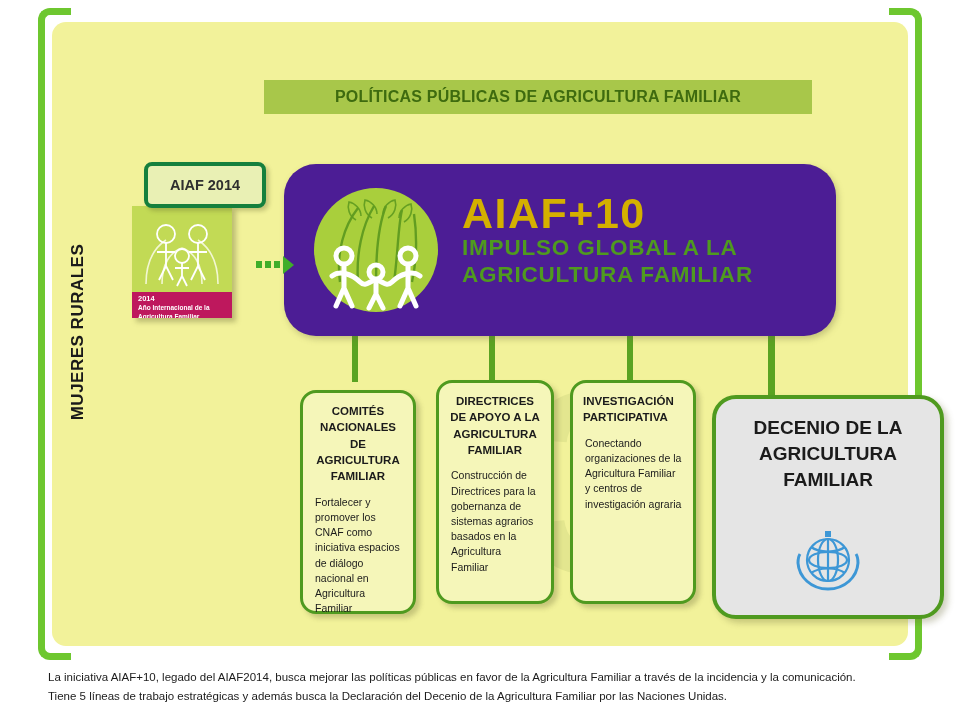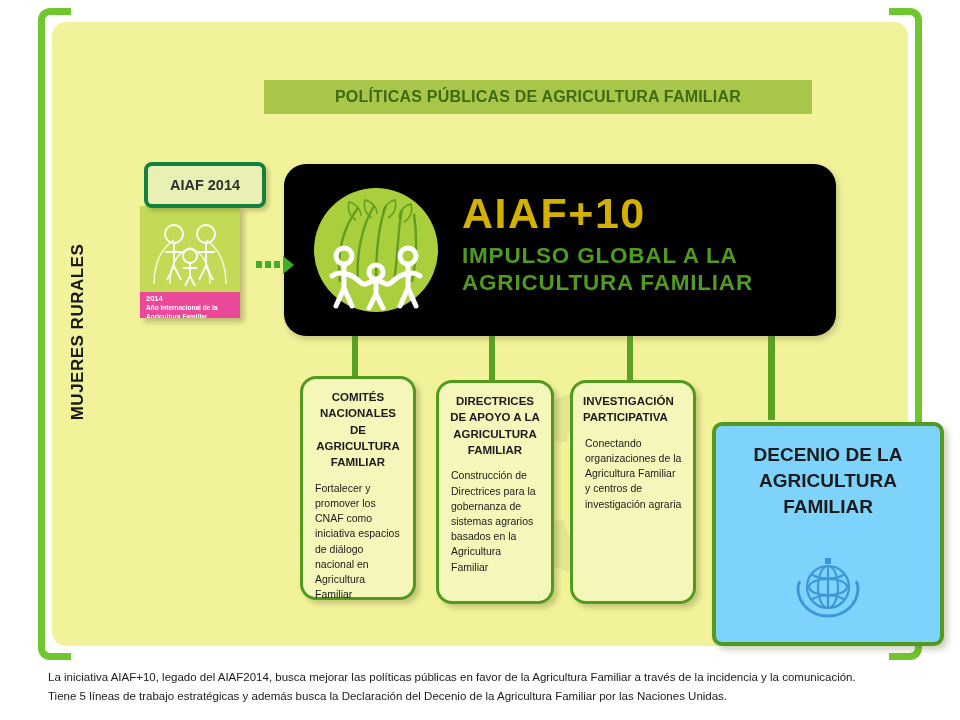--- a/index.html
+++ b/index.html
@@ -119,25 +119,25 @@
   }
   #aiaf-tag span {
     font-size: 14.5px;
     font-weight: bold;
     color: #2f2f2f;
   }
 
   
   #poster {
     position: absolute;
-    left: 88px;
+    left: 80px;
     top: 184px;
     width: 100px;
     height: 112px;
-    background: #ec4899;
+    background: #be185d;
     box-shadow: 4px 4px 5px rgba(90,90,40,.35);
     overflow: hidden;
   }
   #poster .poster-art {
     position: absolute;
     left: 0; top: 0; right: 0; height: 86px;
     background: #c2da55;
   }
   #poster .poster-caption {
     position: absolute;
@@ -161,22 +161,22 @@
     z-index: 6;
   }
 
   
   #logo-card {
     position: absolute;
     left: 232px;
     top: 142px;
     width: 552px;
     height: 172px;
-    background: #000000;
-    border-radius: 22px;
+    background: #4c1d95;
+    border-radius: 32px;
     box-shadow: 2px 3px 6px rgba(110,110,60,.35);
     z-index: 5;
   }
   #logo-mark {
     position: absolute;
     left: 22px;
     top: 16px;
     width: 140px;
     height: 140px;
   }
@@ -193,21 +193,21 @@
     letter-spacing: 1.5px;
     line-height: 1;
   }
   #logo-text .l2, #logo-text .l3 {
     font-size: 22.5px;
     font-weight: bold;
     color: #4f9a1f;
     letter-spacing: .8px;
     line-height: 1.18;
   }
-  #logo-text .l2 { margin-top: 8px; }
+  #logo-text .l2 { }
 
   
   .conn {
     position: absolute;
     background: #5aa322;
     z-index: 1;
   }
 
   
   .card {
@@ -225,34 +225,34 @@
     color: #1b1b1b;
     line-height: 1.42;
     padding: 10px 8px 0 8px;
   }
   .card .card-body {
     font-size: 10.5px;
     color: #1b1b1b;
     line-height: 1.45;
     padding: 10px 10px 0 12px;
   }
-  #card-1 { left: 248px; top: 354px; width: 110px; height: 218px; }
+  #card-1 { left: 248px; top: 368px; width: 110px; height: 218px; }
   #card-2 { left: 384px; top: 358px; width: 112px; height: 218px; }
   #card-3 { left: 518px; top: 358px; width: 120px; height: 218px; }
 
   
   #decenio {
     position: absolute;
     left: 660px;
-    top: 400px;
+    top: 373px;
     width: 224px;
     height: 216px;
-    background: #7dd3fc;
+    background: #e5e5e5;
     border: 4px solid #4f9a1f;
-    border-radius: 10px;
+    border-radius: 24px;
     box-shadow: 4px 4px 6px rgba(100,100,50,.30);
     z-index: 3;
   }
   #decenio .dec-title {
     text-align: center;
     font-size: 19px;
     font-weight: bold;
     color: #1b1b1b;
     line-height: 1.38;
     padding: 16px 10px 0 10px;

